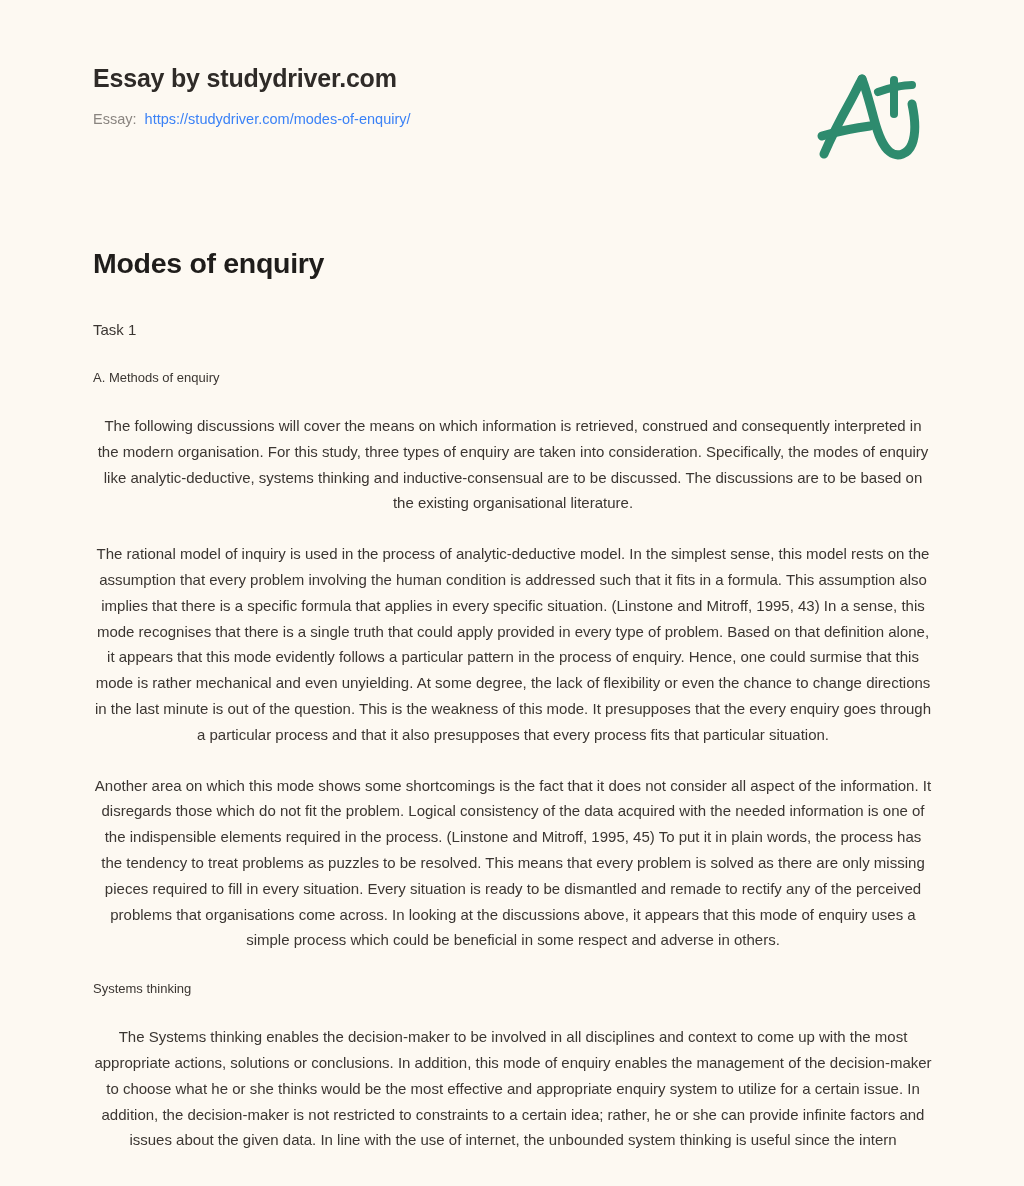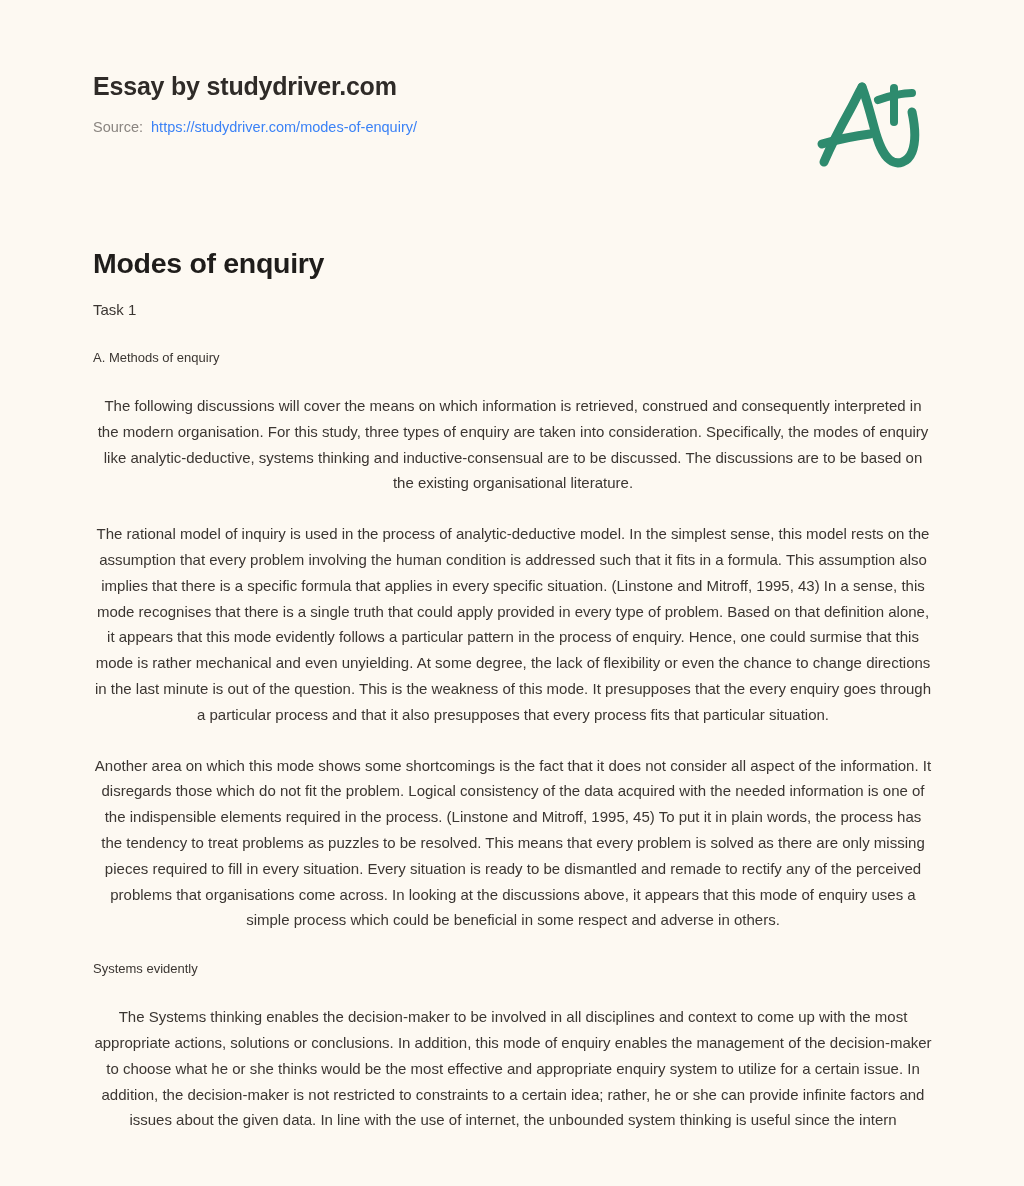--- a/index.html
+++ b/index.html
@@ -19,21 +19,21 @@
     position: relative;
     width: 1024px;
     height: 1186px;
     box-sizing: border-box;
   }
 
   
   .header {
     position: absolute;
     left: 0;
-    top: 8px;
+    top: 0;
     width: 1024px;
     height: 200px;
   }
   .brand-block {
     position: absolute;
     left: 93px;
     top: 63px;
   }
   .brand-title {
     font-size: 25px;
@@ -76,21 +76,21 @@
     left: 93px;
     top: 246px;
     width: 840px;
   }
   .doc-title {
     font-size: 28.5px;
     font-weight: bold;
     color: #1f1d1b;
     letter-spacing: -0.3px;
     line-height: 1.25;
-    margin: 0 0 16px 0;
+    margin: 0 0 36px 0;
   }
   .section-label {
     font-size: 15px;
     line-height: 1.62;
     color: #3b3632;
     margin: 0 0 25px 0;
   }
   .subhead {
     font-size: 13px;
     line-height: 1.62;
@@ -112,21 +112,21 @@
 <body>
 
 <div class="page">
 
   <div class="header">
 
     <div class="brand-block">
       <h1 class="brand-title">Essay by studydriver.com</h1>
 
       <div class="source-line">
-        <span class="source-label">Source:</span>
+        <span class="source-label">Essay:</span>
         <span>&nbsp;</span><a class="source-url" href="#">https://studydriver.com/modes-of-enquiry/</a>
       </div>
     </div>
 
     <div class="logo">
       <svg viewBox="0 0 116 104" xmlns="http://www.w3.org/2000/svg">
         <g fill="none" stroke="#2e8b6e" stroke-linecap="round" stroke-linejoin="round">
 
           <path d="M12 88 C18 74 28 54 38 36 C43 27 47 18 50 13" stroke-width="9"></path>
 
@@ -152,19 +152,19 @@
 
     <p class="subhead">A. Methods of enquiry</p>
 
     <p class="body-text">The following discussions will cover the means on which information is retrieved, construed and consequently interpreted in the modern organisation. For this study, three types of enquiry are taken into consideration. Specifically, the modes of enquiry like analytic-deductive, systems thinking and inductive-consensual are to be discussed. The discussions are to be based on the existing organisational literature.</p>
 
 
     <p class="body-text">The rational model of inquiry is used in the process of analytic-deductive model. In the simplest sense, this model rests on the assumption that every problem involving the human condition is addressed such that it fits in a formula. This assumption also implies that there is a specific formula that applies in every specific situation. (Linstone and Mitroff, 1995, 43) In a sense, this mode recognises that there is a single truth that could apply provided in every type of problem. Based on that definition alone, it appears that this mode evidently follows a particular pattern in the process of enquiry. Hence, one could surmise that this mode is rather mechanical and even unyielding. At some degree, the lack of flexibility or even the chance to change directions in the last minute is out of the question. This is the weakness of this mode. It presupposes that the every enquiry goes through a particular process and that it also presupposes that every process fits that particular situation.</p>
 
     <p class="body-text">Another area on which this mode shows some shortcomings is the fact that it does not consider all aspect of the information. It disregards those which do not fit the problem. Logical consistency of the data acquired with the needed information is one of the indispensible elements required in the process. (Linstone and Mitroff, 1995, 45) To put it in plain words, the process has the tendency to treat problems as puzzles to be resolved. This means that every problem is solved as there are only missing pieces required to fill in every situation. Every situation is ready to be dismantled and remade to rectify any of the perceived problems that organisations come across. In looking at the discussions above, it appears that this mode of enquiry uses a simple process which could be beneficial in some respect and adverse in others.</p>
 
-    <p class="subhead">Systems evidently</p>
+    <p class="subhead">Systems thinking</p>
 
     <p class="body-text">The Systems thinking enables the decision-maker to be involved in all disciplines and context to come up with the most appropriate actions, solutions or conclusions. In addition, this mode of enquiry enables the management of the decision-maker to choose what he or she thinks would be the most effective and appropriate enquiry system to utilize for a certain issue. In addition, the decision-maker is not restricted to constraints to a certain idea; rather, he or she can provide infinite factors and issues about the given data. In line with the use of internet, the unbounded system thinking is useful since the intern</p>
 
   </div>
 
 </div>
 
 </body></html>

